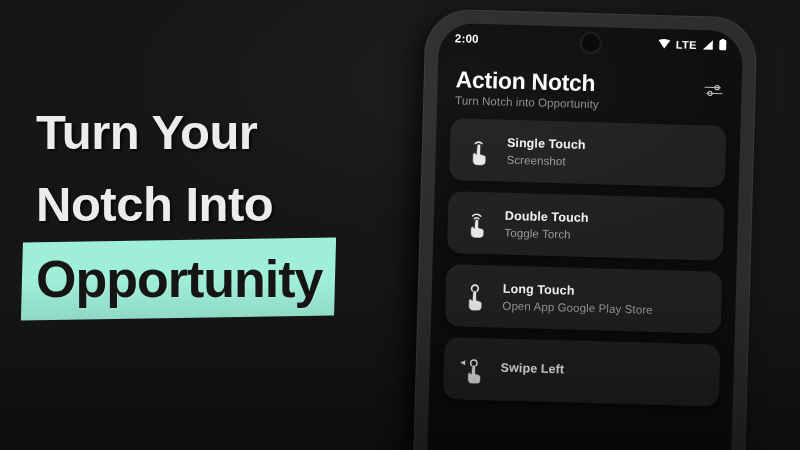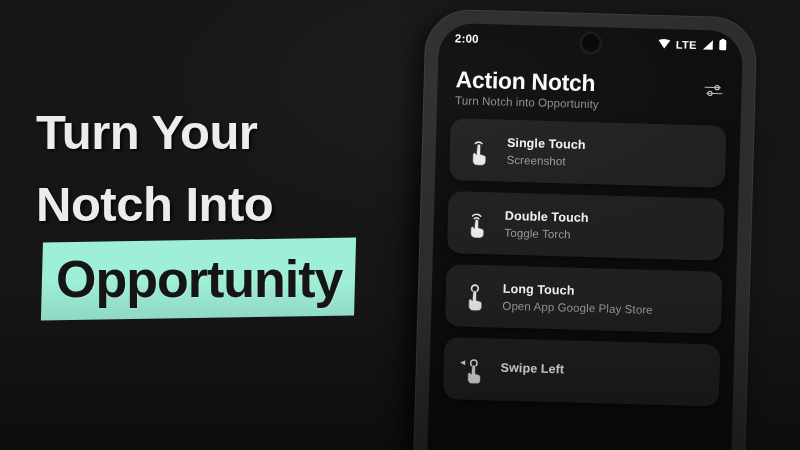--- a/index.html
+++ b/index.html
@@ -32,21 +32,20 @@
     letter-spacing:-0.5px;
     color:#ececec;
     white-space:nowrap;
     text-shadow:2px 2px 3px rgba(0,0,0,0.75);
   }
 
   .hl-hi-wrap {
     position:relative;
     display:inline-block;
     margin-top:6px;
-    margin-left:20px;
   }
   .hl-hi-bg {
     position:absolute;
     left:-14px; top:-6px;
     right:-12px; bottom:-6px;
     background:#9FEFD8;
     transform:skewX(-2.4deg) rotate(-0.9deg);
     z-index:0;
   }
   .hl-hi-text {

